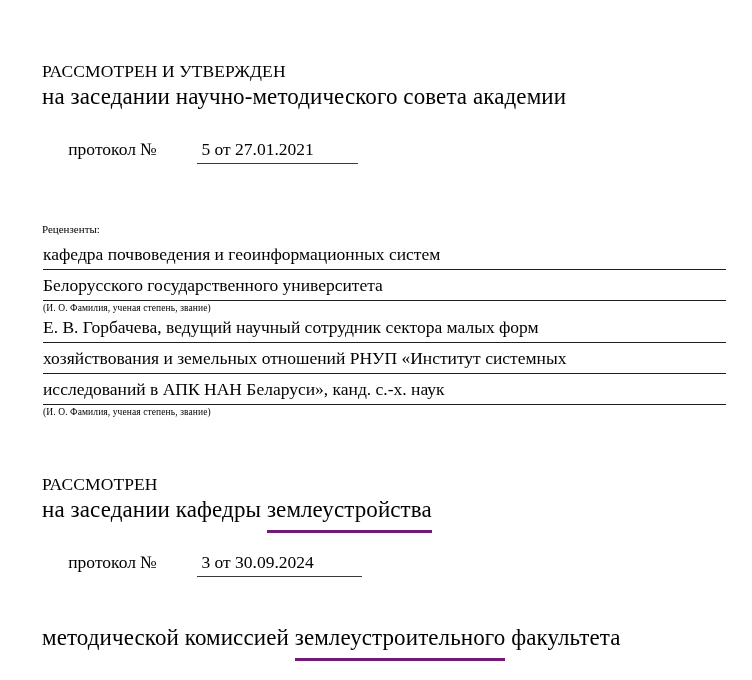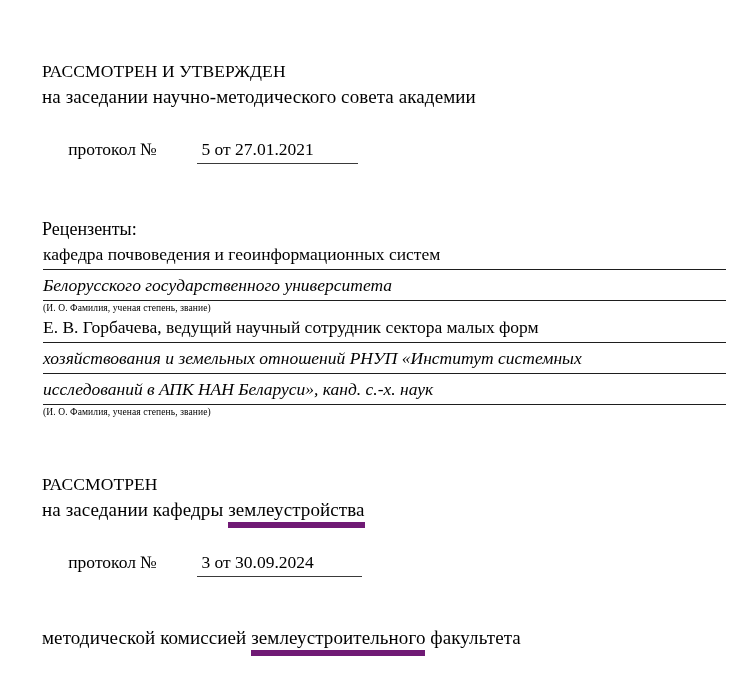--- a/index.html
+++ b/index.html
@@ -21,21 +21,21 @@
     position: absolute;
     left: 8px; top: 0;
     width: 752px;
     height: 516px;
     box-sizing: border-box;
     padding: 0 34px;
   }
 
   
   .line {
-    font-size: 19px;
+    font-size: 23px;
     line-height: 26px;
     white-space: pre;
     letter-spacing: 0.1px;
   }
   .heading {
     font-size: 17.5px;
     line-height: 26px;
     white-space: pre;
     letter-spacing: 0.1px;
   }
@@ -50,45 +50,44 @@
     display: inline-block;
     border-bottom: 1px solid #3a3a3a;
     padding-bottom: 1px;
     white-space: pre;
     margin-left: 40px;
   }
   .fill-pad {
     display: inline-block;
   }
   .uline {
-    border-bottom: 6px solid #701a75;
-    padding-bottom: 2px;
+    border-bottom: 3px solid #701a75;
+    padding-bottom: 8px;
   }
 
   
   .reviewers-label {
-    font-size: 18px;
+    font-size: 11px;
     line-height: 26px;
     white-space: pre;
   }
   .rev-block {
     margin-left: 1px;
   }
   .rev-row {
     position: relative;
     text-align: left;
     font-size: 17.5px;
     line-height: 25px;
     border-bottom: 1.4px solid #1e1e1e;
     padding-bottom: 2px;
     white-space: nowrap;
   }
   .rev-row + .rev-row {
     margin-top: 3px;
-    font-style: italic;
   }
   .rev-caption {
     font-size: 9.5px;
     line-height: 13px;
     letter-spacing: 0.1px;
     margin-top: 1px;
     white-space: pre;
   }
   .gap-md { height: 26px; }
   .gap-lg { height: 52px; }

